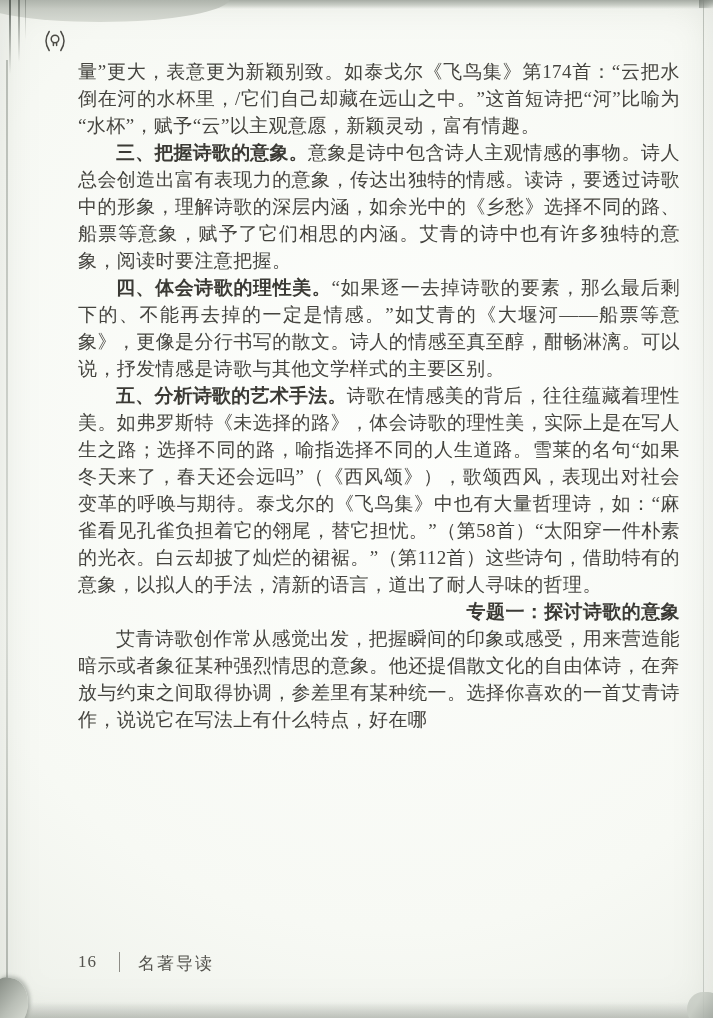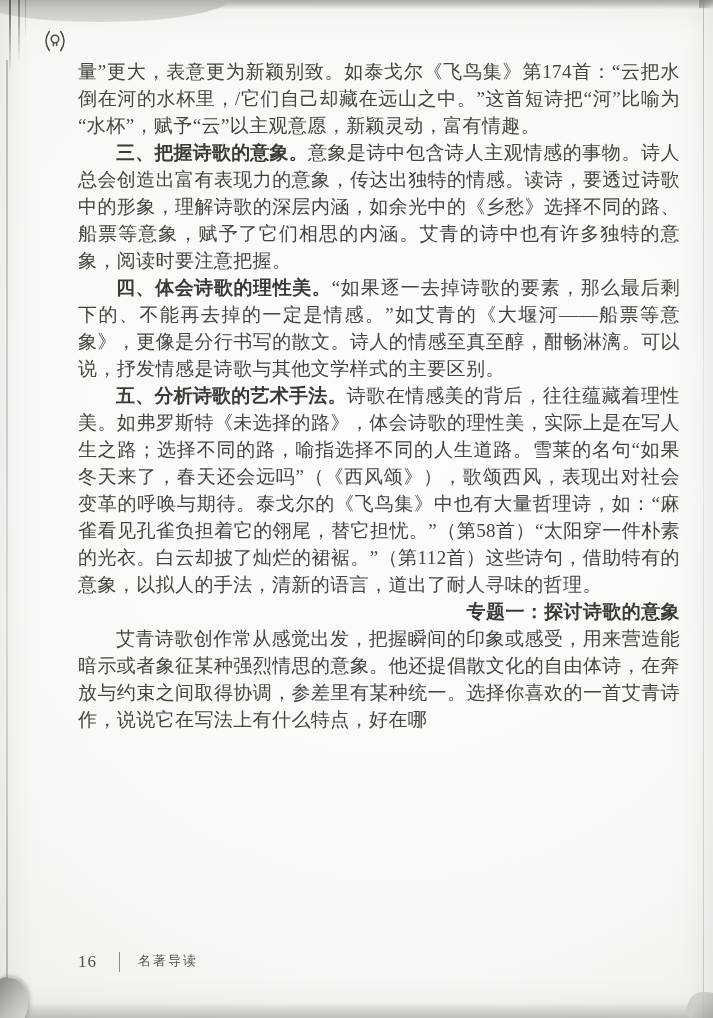--- a/index.html
+++ b/index.html
@@ -113,21 +113,21 @@
   .footer .pagenum{
     font-family:"Liberation Serif","DejaVu Serif",serif;
     letter-spacing:1px;
   }
   .footer .divider{
     width:1px;height:20px;background:#8d8c86;
     margin:0 18px 0 22px;
   }
   .footer .bookname{
     font-family:Liberation Mono, monospace;
-    font-size:13px;letter-spacing:2px;
+    font-size:17px;letter-spacing:2px;
   }
 </style>
 </head>
 <body>
 
 <div class="scan">
 
   <div class="edge-top"></div>
   <div class="edge-top-curve"></div>
   <div class="page-lines-topleft">

